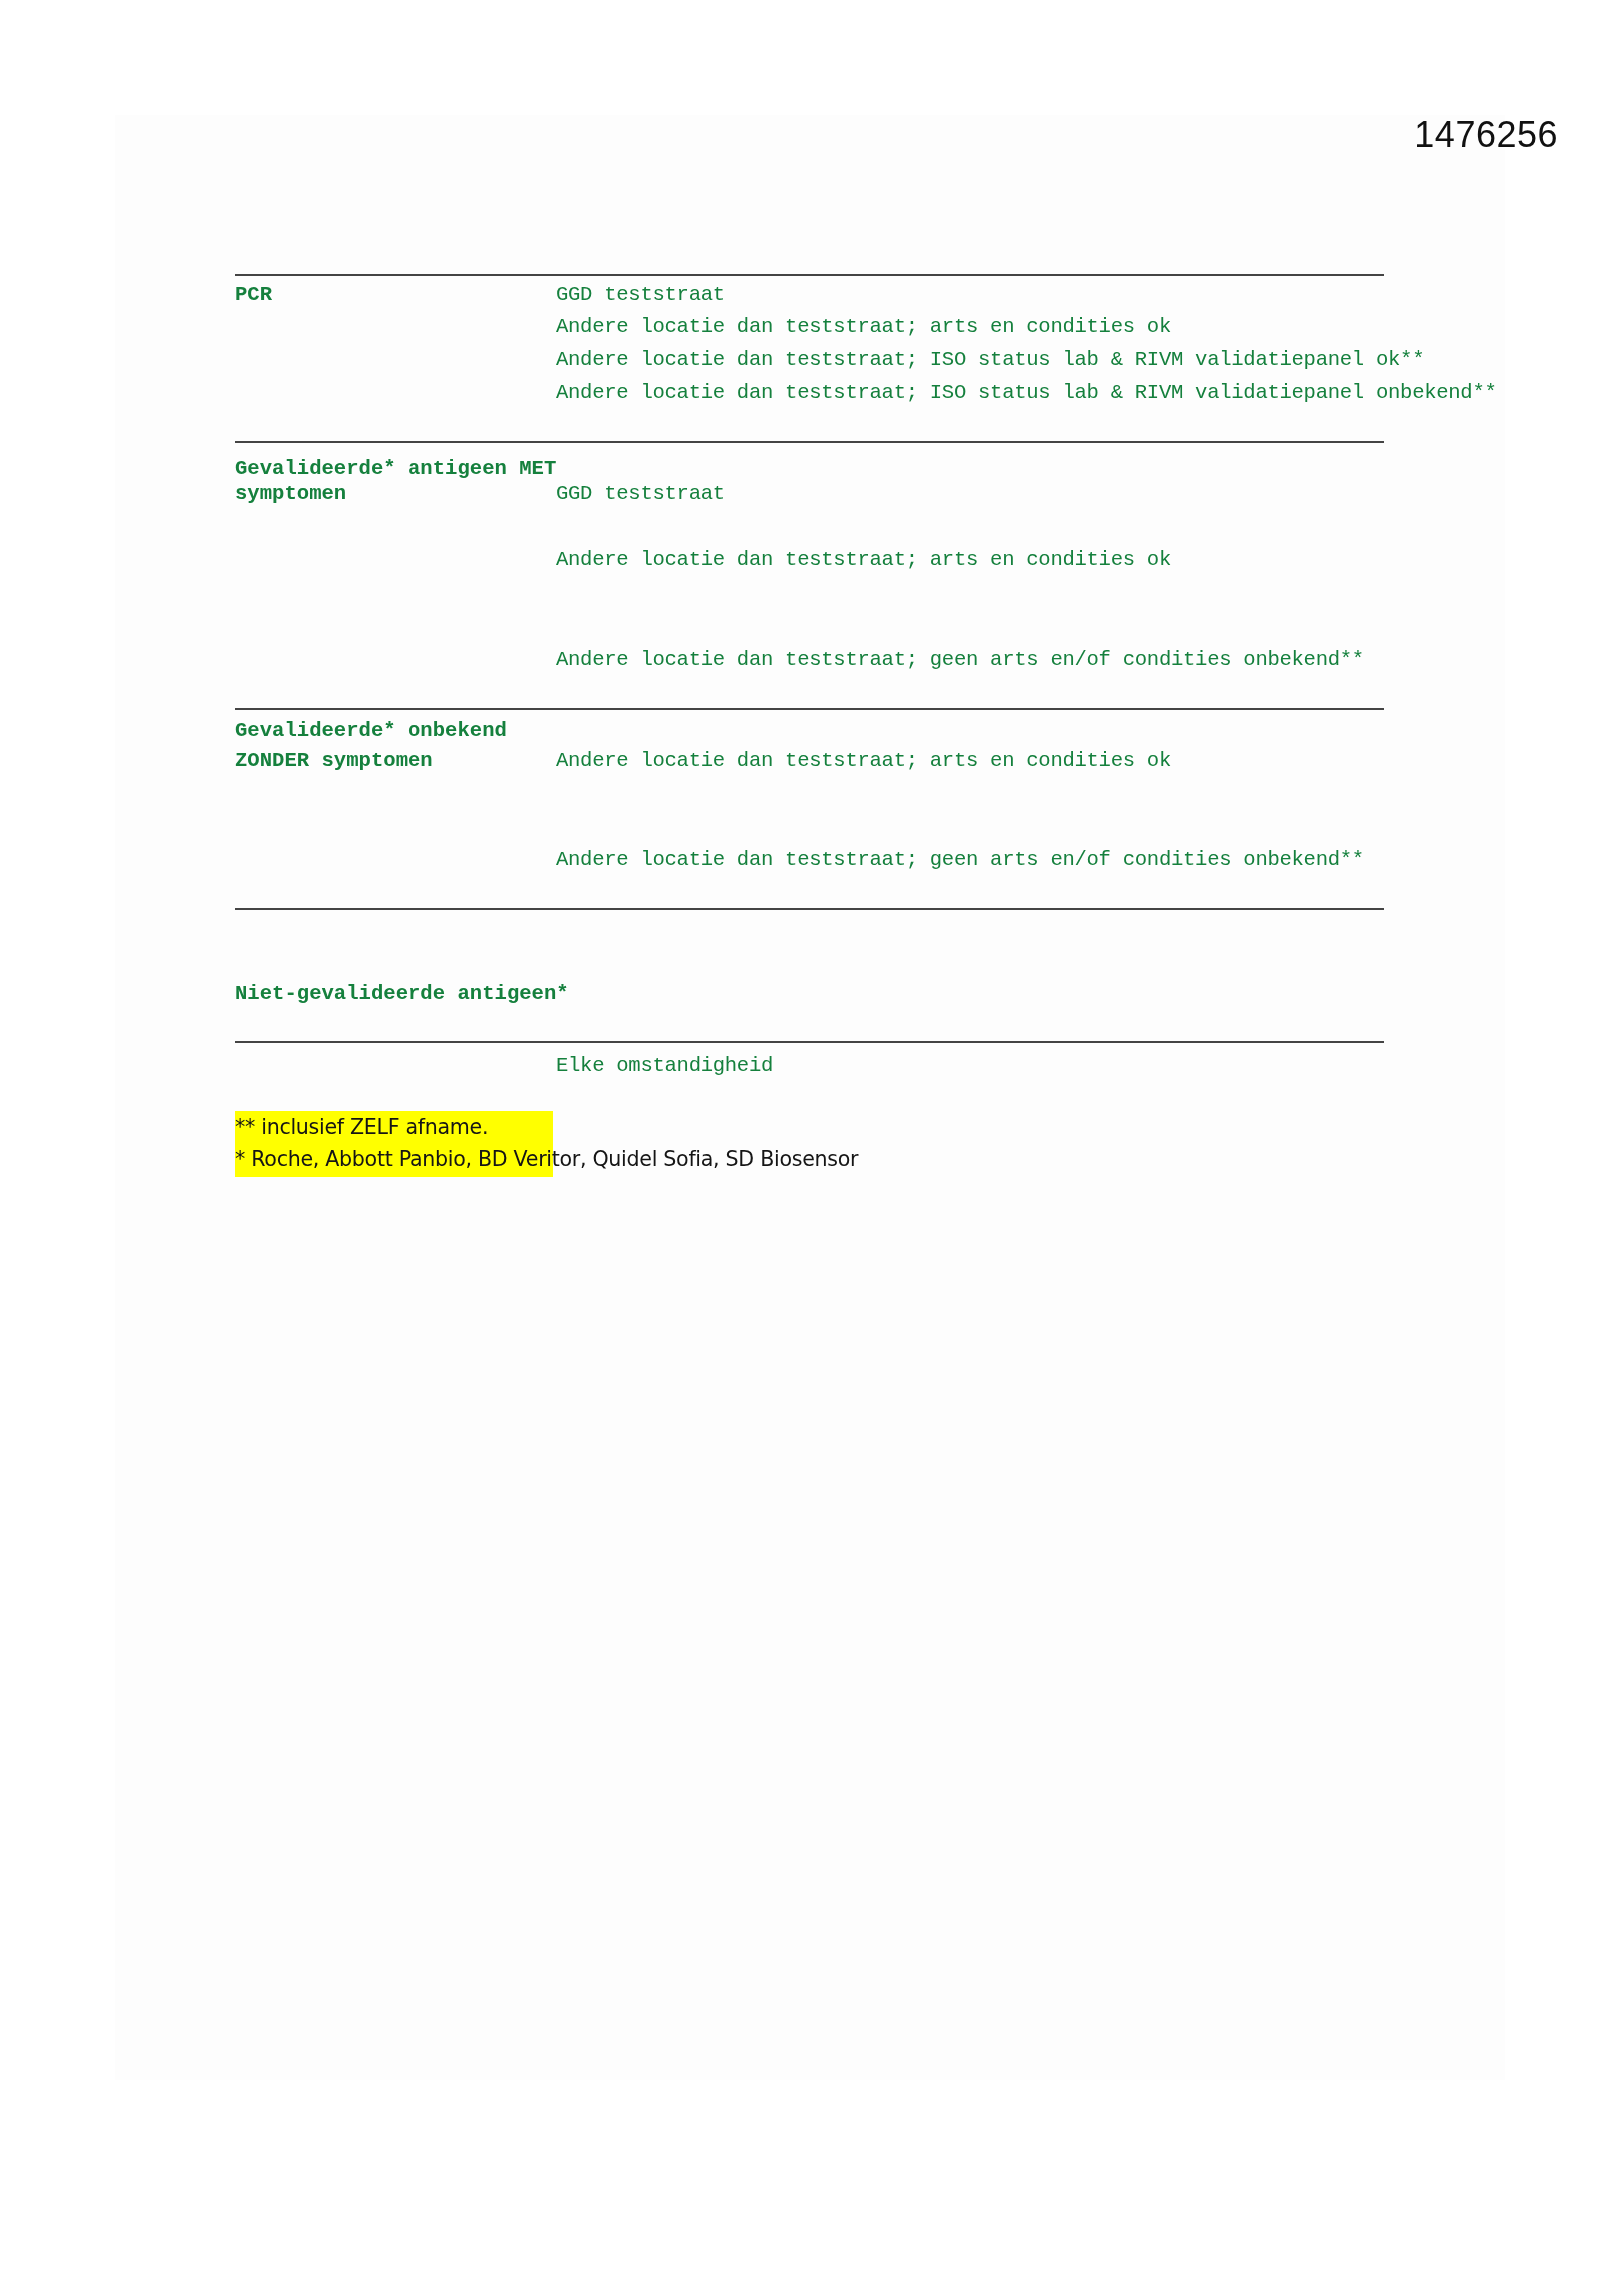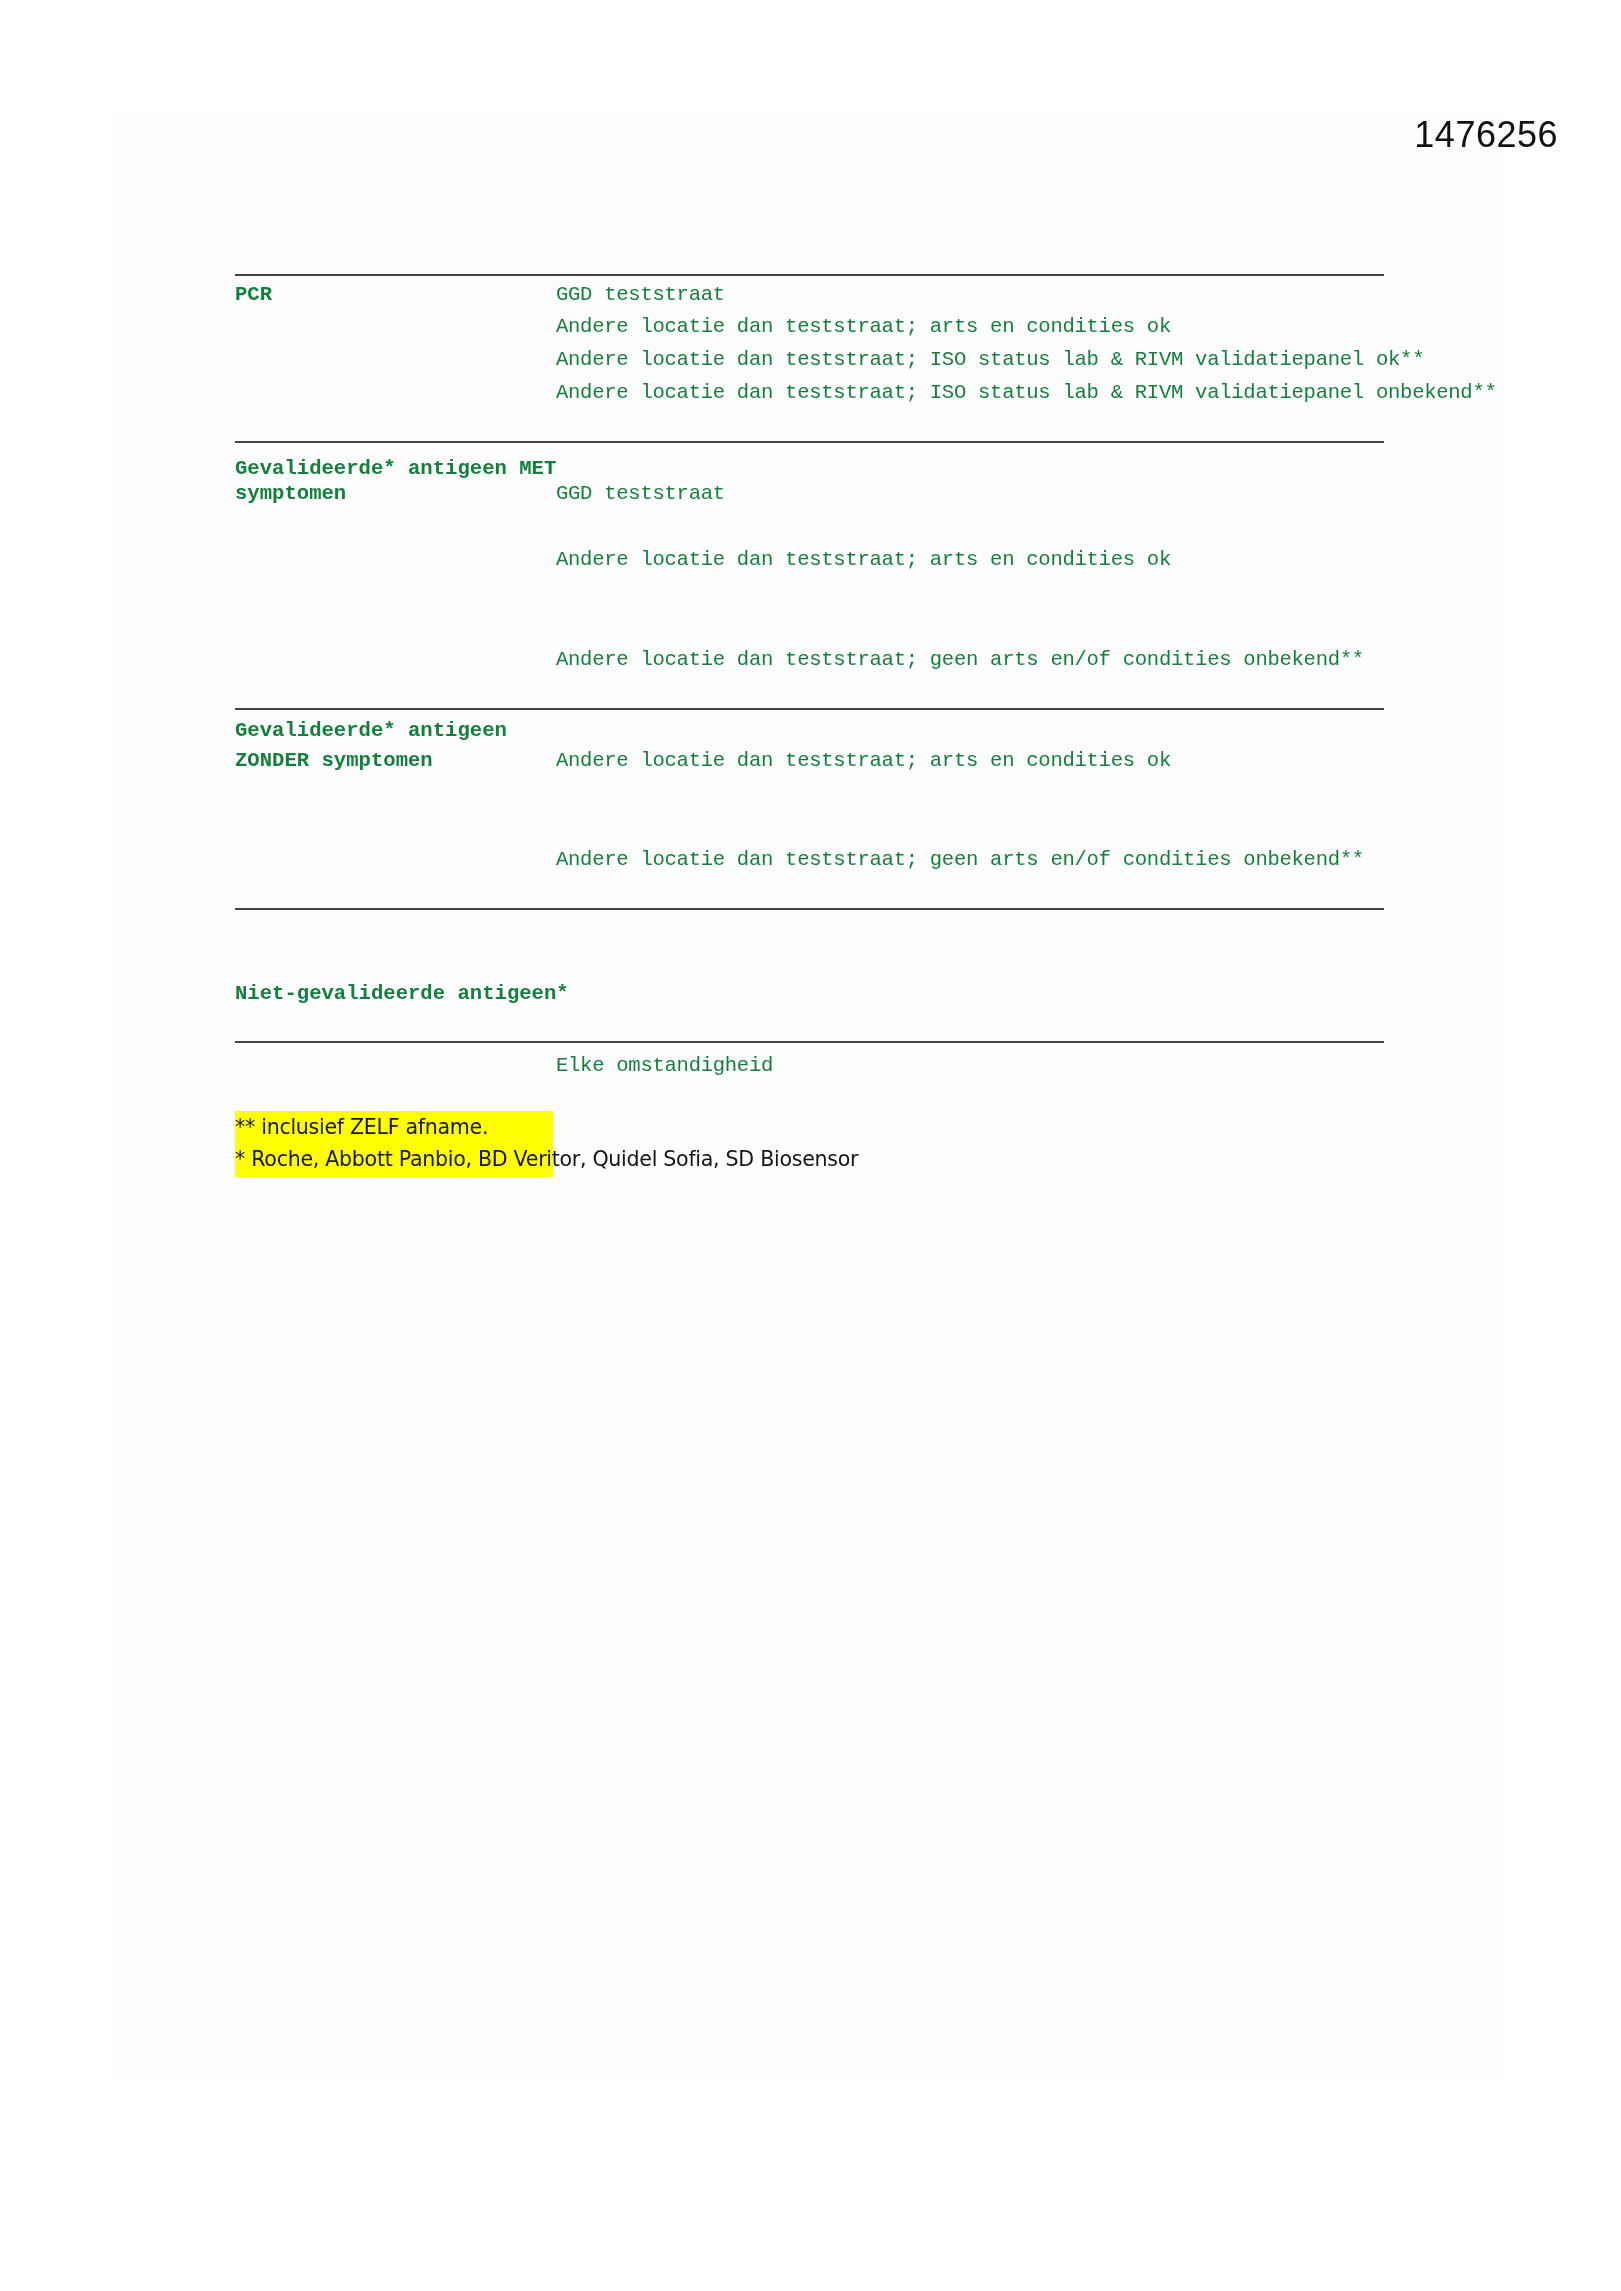--- a/index.html
+++ b/index.html
@@ -101,21 +101,21 @@
 <div class="cell val" style="top:378px;">Andere locatie dan teststraat; ISO status lab &amp; RIVM validatiepanel onbekend**</div>
 
 <div class="rule" style="top:441px;"></div>
 <div class="cell label" style="top:454px;">Gevalideerde* antigeen MET</div>
 <div class="cell label" style="top:479px;">symptomen</div>
 <div class="cell val" style="top:479px;">GGD teststraat</div>
 <div class="cell val" style="top:545px;">Andere locatie dan teststraat; arts en condities ok</div>
 <div class="cell val" style="top:645px;">Andere locatie dan teststraat; geen arts en/of condities onbekend**</div>
 
 <div class="rule" style="top:708px;"></div>
-<div class="cell label" style="top:716px;">Gevalideerde* antigeen</div>
+<div class="cell label" style="top:716px;">Gevalideerde* onbekend</div>
 <div class="cell label" style="top:746px;">ZONDER symptomen</div>
 <div class="cell val" style="top:746px;">Andere locatie dan teststraat; arts en condities ok</div>
 <div class="cell val" style="top:845px;">Andere locatie dan teststraat; geen arts en/of condities onbekend**</div>
 
 <div class="rule" style="top:908px;"></div>
 <div class="cell label" style="top:979px;">Niet-gevalideerde antigeen*</div>
 <div class="cell val" style="top:1007px;margin-top:44px;">Elke omstandigheid</div>
 <div class="rule" style="top:1041px;"></div>
 
 <div class="hl"></div>

